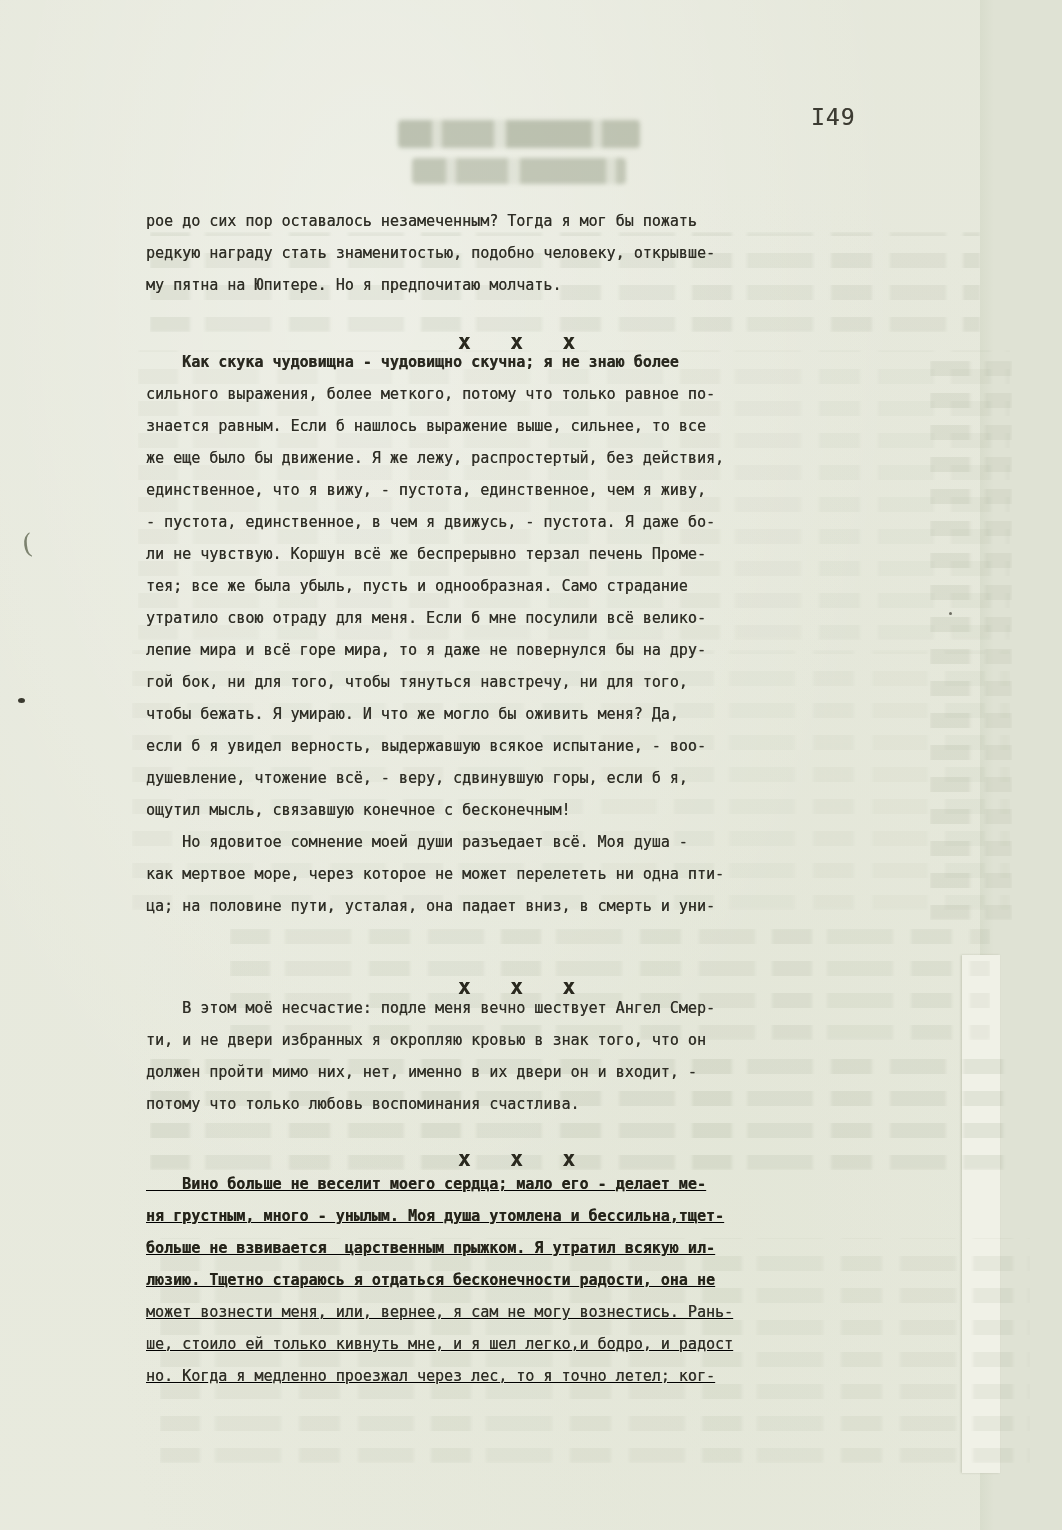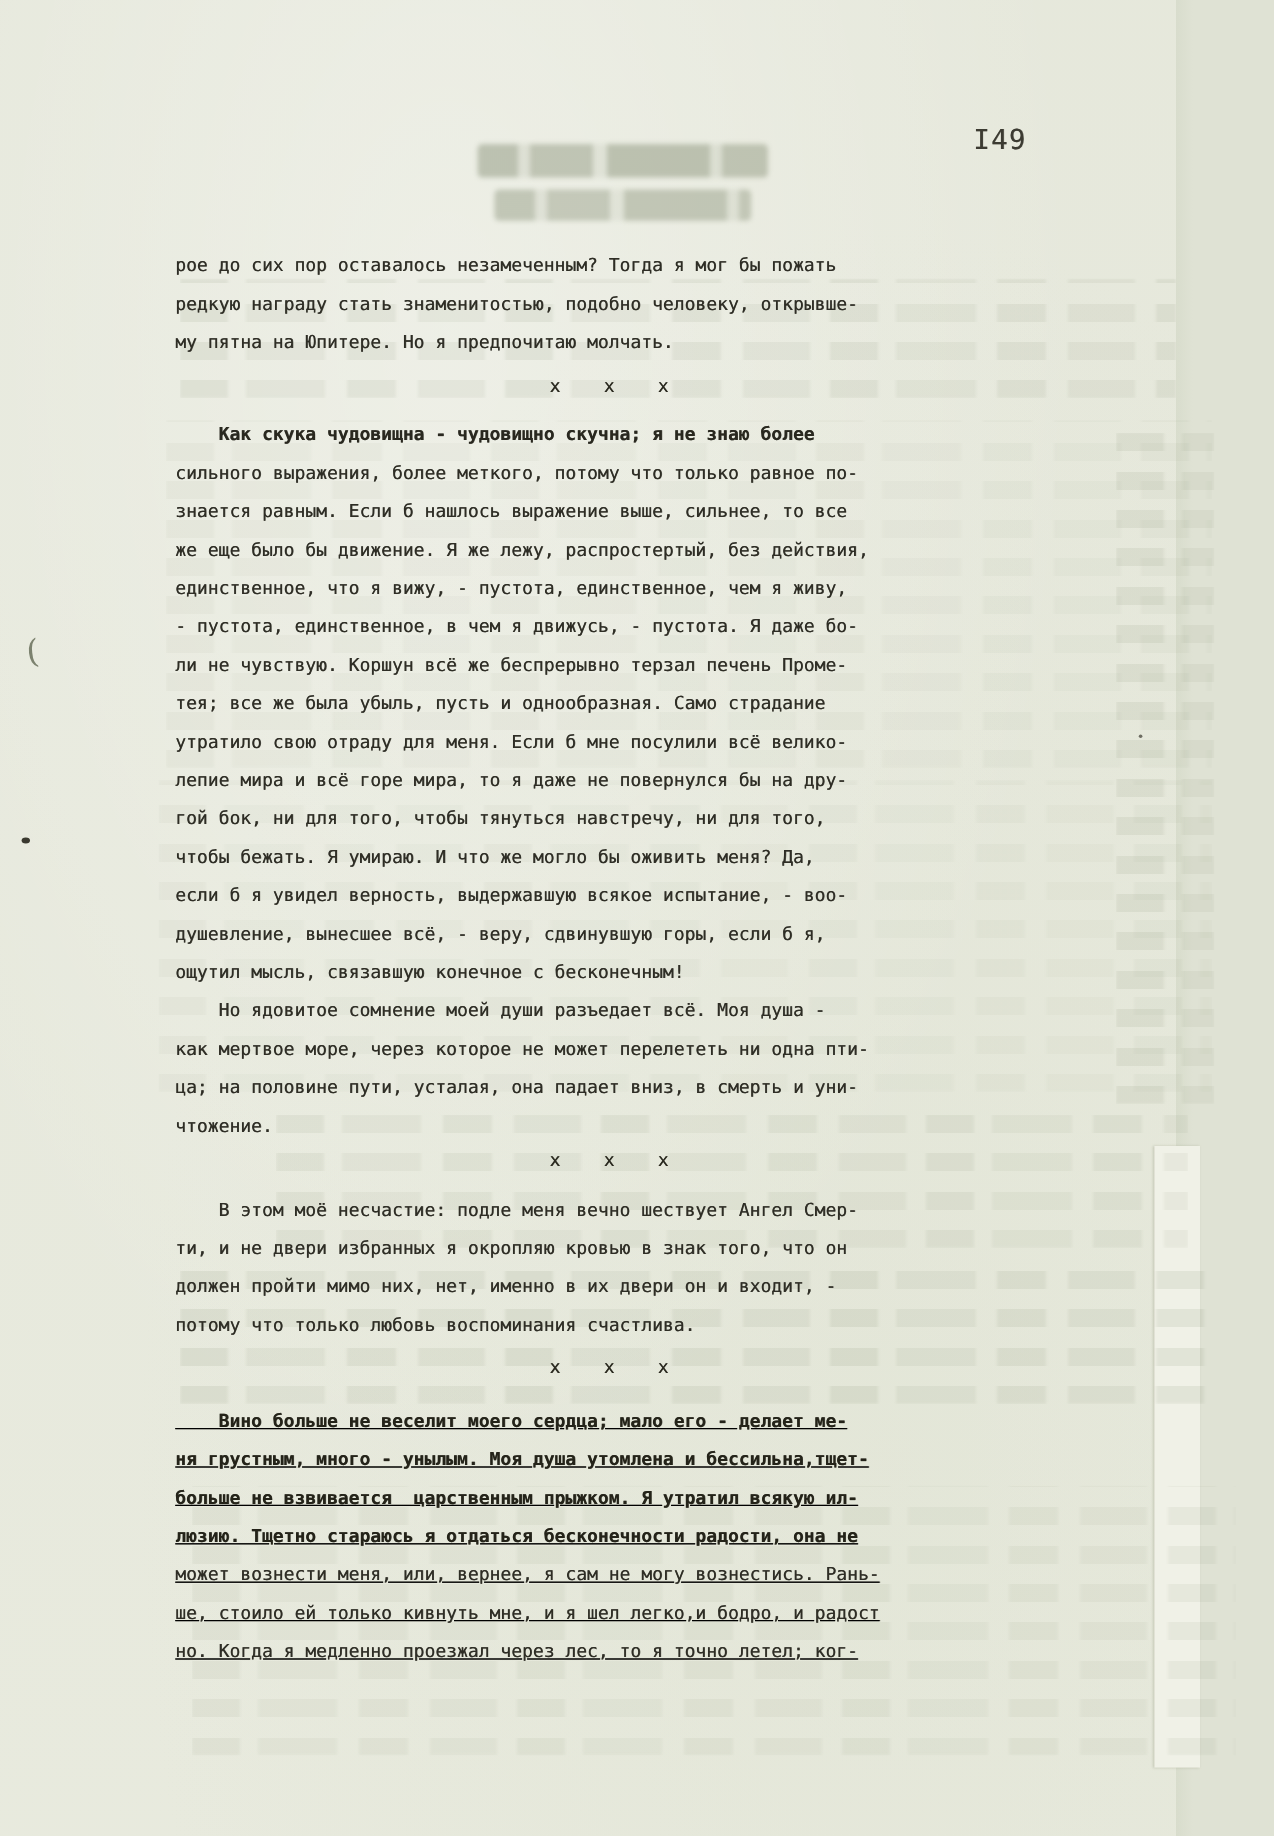--- a/index.html
+++ b/index.html
@@ -31,23 +31,24 @@
     white-space:pre;
     height:32px;line-height:32px;
     font-size:15px;
     color:#2e2d25;
     text-shadow:0.3px 0 0.5px rgba(46,45,37,0.75);
   }
   #blockB .tline:first-child{font-weight:bold;color:#29281f;}
   #blockD .tline:nth-child(-n+4){font-weight:bold;color:#242319;}
   .sep{
     position:absolute;left:458px;
-    font-size:15px;font-weight:normal;color:#2a291f;
+    font-size:21px;font-weight:bold;color:#2a291f;
     word-spacing:27px;line-height:22px;
     text-shadow:0.3px 0 0.5px rgba(42,41,31,0.75);
+    margin-top:20px;
   }
   .page-number{
     position:absolute;left:799px;top:104px;
     font-size:23px;color:#3c3b32;letter-spacing:1px;
     text-shadow:0.3px 0 0.5px rgba(60,59,50,0.6);
     margin-left:12px;
   }
   
   .ghost{
     position:absolute;
@@ -118,26 +119,25 @@
       <div class="tline">же еще было бы движение. Я же лежу, распростертый, без действия,</div>
       <div class="tline">единственное, что я вижу, - пустота, единственное, чем я живу,</div>
       <div class="tline">- пустота, единственное, в чем я движусь, - пустота. Я даже бо-</div>
       <div class="tline">ли не чувствую. Коршун всё же беспрерывно терзал печень Проме-</div>
       <div class="tline">тея; все же была убыль, пусть и однообразная. Само страдание</div>
       <div class="tline">утратило свою отраду для меня. Если б мне посулили всё велико-</div>
       <div class="tline">лепие мира и всё горе мира, то я даже не повернулся бы на дру-</div>
       <div class="tline">гой бок, ни для того, чтобы тянуться навстречу, ни для того,</div>
       <div class="tline">чтобы бежать. Я умираю. И что же могло бы оживить меня? Да,</div>
       <div class="tline">если б я увидел верность, выдержавшую всякое испытание, - воо-</div>
-      <div class="tline">душевление, вынесшее всё, - веру, сдвинувшую горы, если б я,</div>
+      <div class="tline">душевление, чтожение всё, - веру, сдвинувшую горы, если б я,</div>
       <div class="tline">ощутил мысль, связавшую конечное с бесконечным!</div>
       <div class="tline">    Но ядовитое сомнение моей души разъедает всё. Моя душа -</div>
       <div class="tline">как мертвое море, через которое не может перелететь ни одна пти-</div>
       <div class="tline">ца; на половине пути, усталая, она падает вниз, в смерть и уни-</div>
-      <div class="tline">чтожение.</div>
     </div>
 
   <div class="sep" style="top:956px;">x x x</div>
 
   <div class="tblock" id="blockC" style="top:992px;">
       <div class="tline">    В этом моё несчастие: подле меня вечно шествует Ангел Смер-</div>
       <div class="tline">ти, и не двери избранных я окропляю кровью в знак того, что он</div>
       <div class="tline">должен пройти мимо них, нет, именно в их двери он и входит, -</div>
       <div class="tline">потому что только любовь воспоминания счастлива.</div>
     </div>

